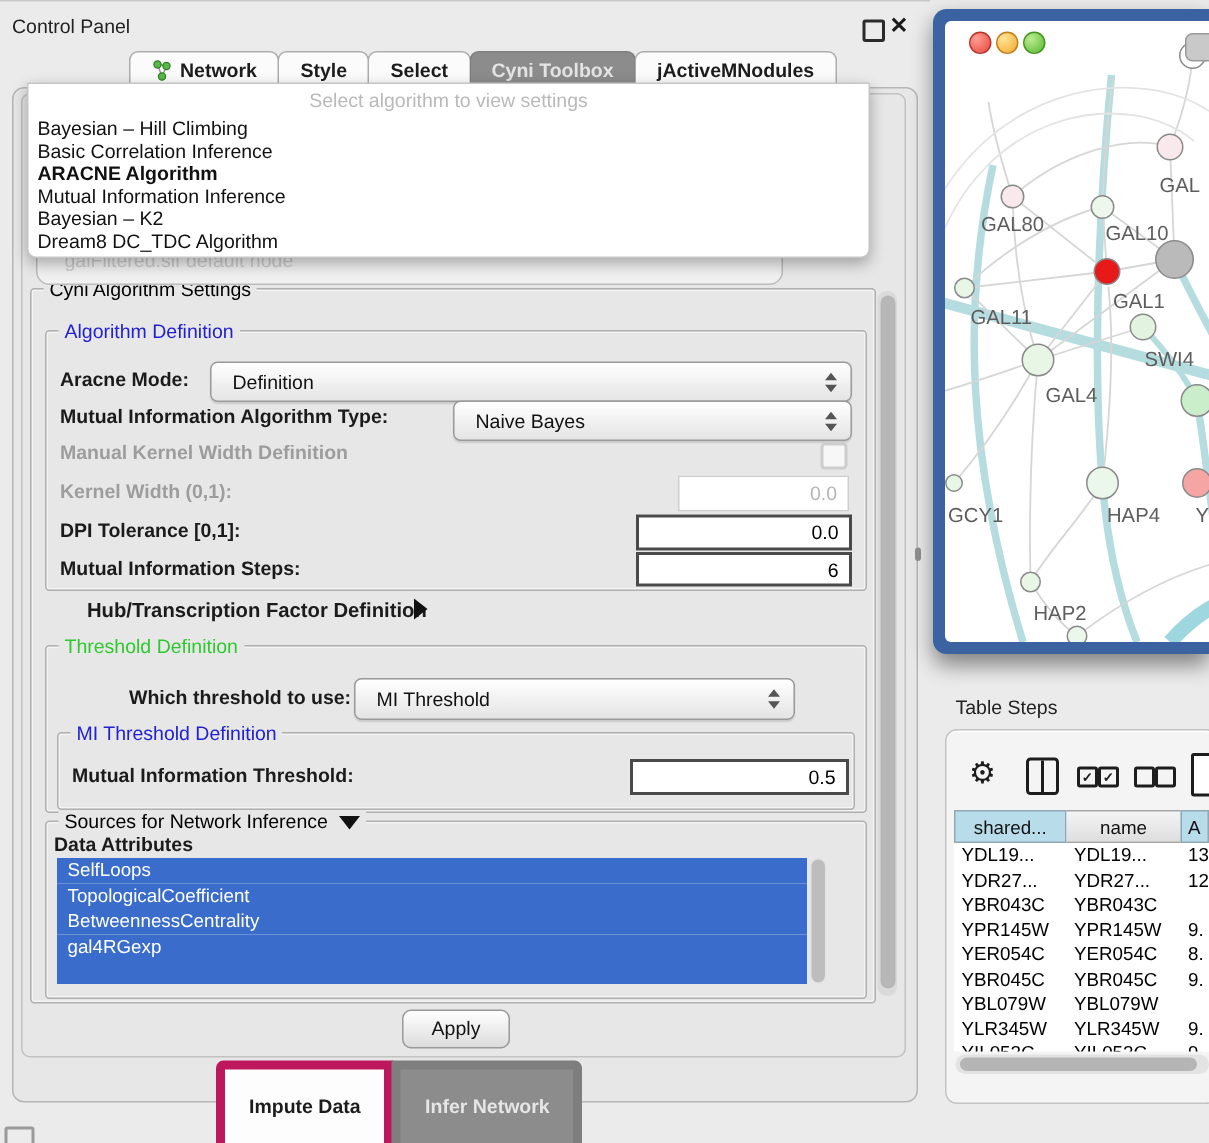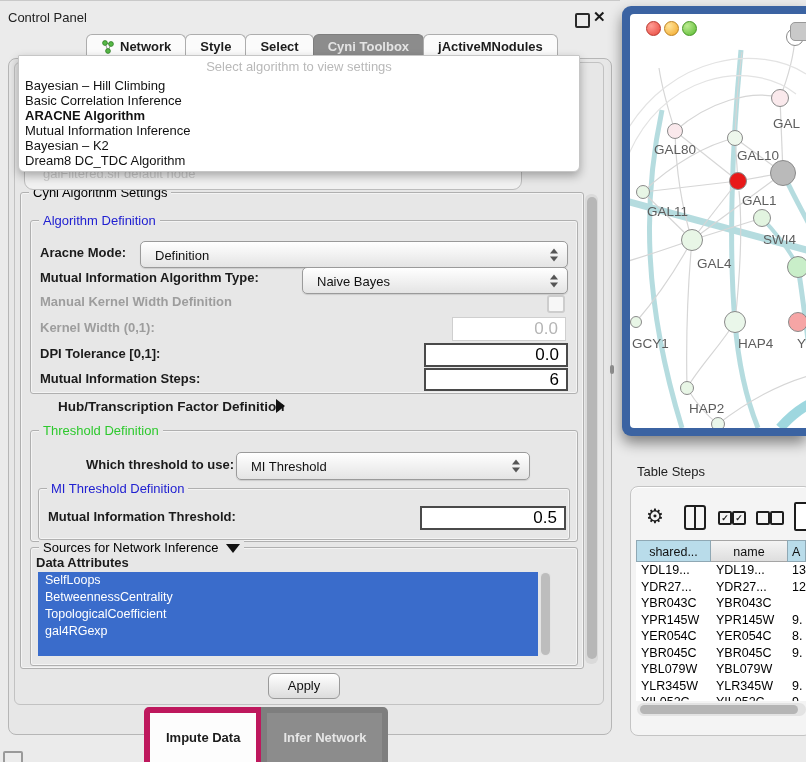--- a/index.html
+++ b/index.html
@@ -36,21 +36,21 @@
   .gtitle{position:absolute;top:-8px;left:8px;background:#e7e7e7;padding:0 4px;font-size:13px;height:16px;line-height:16px;white-space:nowrap;}
   .blue{color:#2121d1;}
   .green{color:#2ec92e;}
   
   .combo{position:absolute;border:1px solid #9a9a9a;border-radius:5px;background:linear-gradient(#ffffff,#e4e4e4);
          font-size:13px;color:#111;box-shadow:0 1px 1px rgba(0,0,0,.12);}
   .combo .cval{position:absolute;left:14px;top:50%;transform:translateY(-50%);white-space:nowrap;}
   .stepper{position:absolute;right:8px;top:50%;transform:translateY(-50%);width:9px;height:13px;}
   .stepper:before{content:"";position:absolute;top:0;left:0;border-left:4px solid transparent;border-right:4px solid transparent;border-bottom:5px solid #555;}
   .stepper:after{content:"";position:absolute;bottom:0;left:0;border-left:4px solid transparent;border-right:4px solid transparent;border-top:5px solid #555;}
-  .tinput{position:absolute;background:#fff;font-size:17px;text-align:right;}
+  .tinput{position:absolute;background:#fff;font-size:13px;text-align:right;}
   .tinput span{position:absolute;right:7px;top:50%;transform:translateY(-50%);}
   .tinput.dark{border:2px solid #4a4a4a;color:#000;}
   .tinput.light{border:1px solid #cfcfcf;color:#b5b5b5;}
   .chk{position:absolute;width:14px;height:14px;border:2px solid #cdcdcd;border-radius:3px;background:#f7f7f7;}
   .arrow-right{display:inline-block;width:0;height:0;border-top:7px solid transparent;border-bottom:7px solid transparent;border-left:9px solid #111;vertical-align:middle;}
   .arrow-down{display:inline-block;width:0;height:0;border-left:7px solid transparent;border-right:7px solid transparent;border-top:9px solid #111;vertical-align:middle;}
   
   #attr-list{left:38px;top:572px;width:500px;height:84px;background:#fff;overflow:hidden;}
   .attr-item{height:17px;line-height:17px;background:#3a6ccb;color:#fff;font-size:12.5px;padding-left:7px;white-space:nowrap;}
   #attr-scroll{left:540px;top:572px;width:11px;height:84px;background:#e4e4e4;border-radius:5px;}
@@ -209,22 +209,22 @@
 
   <div class="abs group" style="left:30px;top:547px;width:546px;height:117px;">
     <div class="gtitle">
       <span>Sources for Network Inference</span>
       <span class="arrow-down" style="margin-left:4px;"></span>
     </div>
   </div>
   <div class="abs lbl b" style="left:36px;top:555px;">Data Attributes</div>
   <div class="abs" id="attr-list">
     <div class="attr-item">SelfLoops</div>
+    <div class="attr-item">TopologicalCoefficient</div>
     <div class="attr-item">BetweennessCentrality</div>
-    <div class="attr-item">TopologicalCoefficient</div>
     <div class="attr-item">gal4RGexp</div>
     <div class="attr-item"></div>
   </div>
   <div class="abs" id="attr-scroll">
     <div class="abs" id="attr-thumb"></div>
   </div>
 
   <div class="abs" id="apply-btn">Apply</div>
 
   <div class="abs" id="bottom-tabs">

